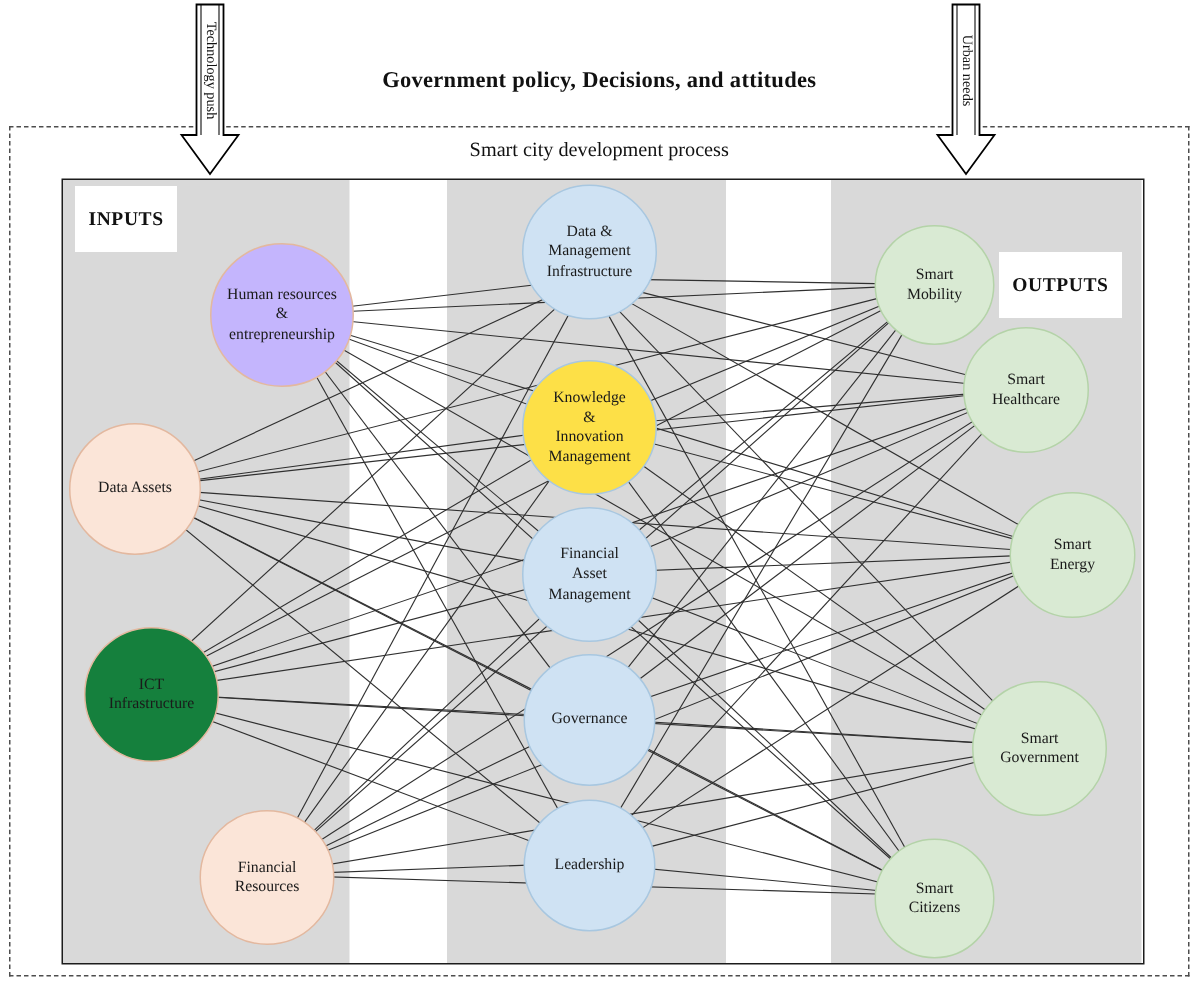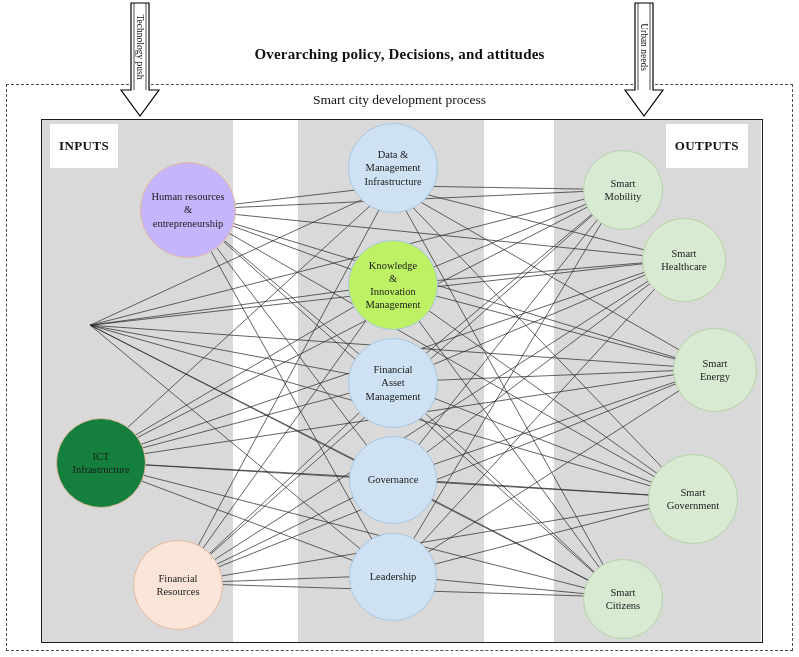--- a/index.html
+++ b/index.html
@@ -31,30 +31,30 @@
     display:flex; align-items:center; justify-content:center;
     text-align:center; font-size:10.5px; line-height:1.25;
     white-space:pre-line; color:#1a1a1a;
   }
   .col-header {
     position:absolute; top:4px; background:#fff; padding:14px 9px;
     font-weight:bold; font-size:13px; letter-spacing:0.4px;
   }
   .col-header.center { left:355px; transform:translateX(-50%); }
   .col-header.left { left:8px; }
-  .col-header.right { right:14px; }
+  .col-header.right { right:14px;margin-top:44px; }
   .arrow { position:absolute; top:2px; }
   .arrow text { font-family:"Liberation Serif", serif; fill:#111; }
 </style>
 </head>
 <body>
 
 <div class="canvas">
 
-  <div class="heading">Overarching policy, Decisions, and attitudes</div>
+  <div class="heading">Government policy, Decisions, and attitudes</div>
 
   <div class="dashed-box">
     <div class="process-title">Smart city development process</div>
 
     <div class="process-box">
       <div class="band" style="left: 0px; width: 191px; background: rgb(217, 217, 217);"></div>
         <div class="band" style="left: 256px; width: 186px; background: rgb(217, 217, 217);"></div>
         <div class="band" style="left: 512px; width: 207px; background: rgb(217, 217, 217);"></div>
         <svg class="edges" width="722" height="524" viewBox="0 0 722 524">
           <line x1="146" y1="90" x2="351" y2="66" stroke="#2f2f2f" stroke-width="0.75"></line>
@@ -121,28 +121,29 @@
           <line x1="136" y1="465" x2="642" y2="140" stroke="#2f2f2f" stroke-width="0.75"></line>
           <line x1="136" y1="465" x2="673" y2="250" stroke="#2f2f2f" stroke-width="0.75"></line>
           <line x1="136" y1="465" x2="651" y2="379" stroke="#2f2f2f" stroke-width="0.75"></line>
           <line x1="136" y1="465" x2="581" y2="479" stroke="#2f2f2f" stroke-width="0.75"></line>
         </svg>
       <div class="col-header left">INPUTS</div>
       <div class="col-header right">OUTPUTS</div>
     <div class="node" style="left: 98px; top: 42px; width: 96px; height: 96px; background: #c4b5fd; border-color: rgb(227, 184, 159);">Human resources
 &amp;
 entrepreneurship</div>
+        <div class="node" style="left: 4px; top: 162px; width: 88px; height: 88px; background: rgb(251, 229, 216); border-color: rgb(227, 184, 159);">Data Assets</div>
         <div class="node" style="left: 14px; top: 298px; width: 90px; height: 90px; background: #15803d; border-color: rgb(227, 184, 159);">ICT
 Infrastructure</div>
         <div class="node" style="left: 91px; top: 420px; width: 90px; height: 90px; background: rgb(251, 229, 216); border-color: rgb(227, 184, 159);">Financial
 Resources</div>
         <div class="node" style="left: 306px; top: 3px; width: 90px; height: 90px; background: rgb(207, 226, 243); border-color: rgb(168, 199, 224);">Data &amp;
 Management
 Infrastructure</div>
-        <div class="node" style="left: 306px; top: 120px; width: 90px; height: 90px; background: #bef264; border-color: rgb(168, 199, 224);">Knowledge
+        <div class="node" style="left: 306px; top: 120px; width: 90px; height: 90px; background: #fde047; border-color: rgb(168, 199, 224);">Knowledge
 &amp;
 Innovation
 Management</div>
         <div class="node" style="left: 306px; top: 218px; width: 90px; height: 90px; background: rgb(207, 226, 243); border-color: rgb(168, 199, 224);">Financial
 Asset
 Management</div>
         <div class="node" style="left: 307px; top: 413px; width: 88px; height: 88px; background: rgb(207, 226, 243); border-color: rgb(168, 199, 224);">Leadership</div>
         <div class="node" style="left: 307px; top: 316px; width: 88px; height: 88px; background: rgb(207, 226, 243); border-color: rgb(168, 199, 224);">Governance</div>
         <div class="node" style="left: 541px; top: 30px; width: 80px; height: 80px; background: rgb(217, 234, 211); border-color: rgb(180, 211, 168);">Smart
 Mobility</div>

